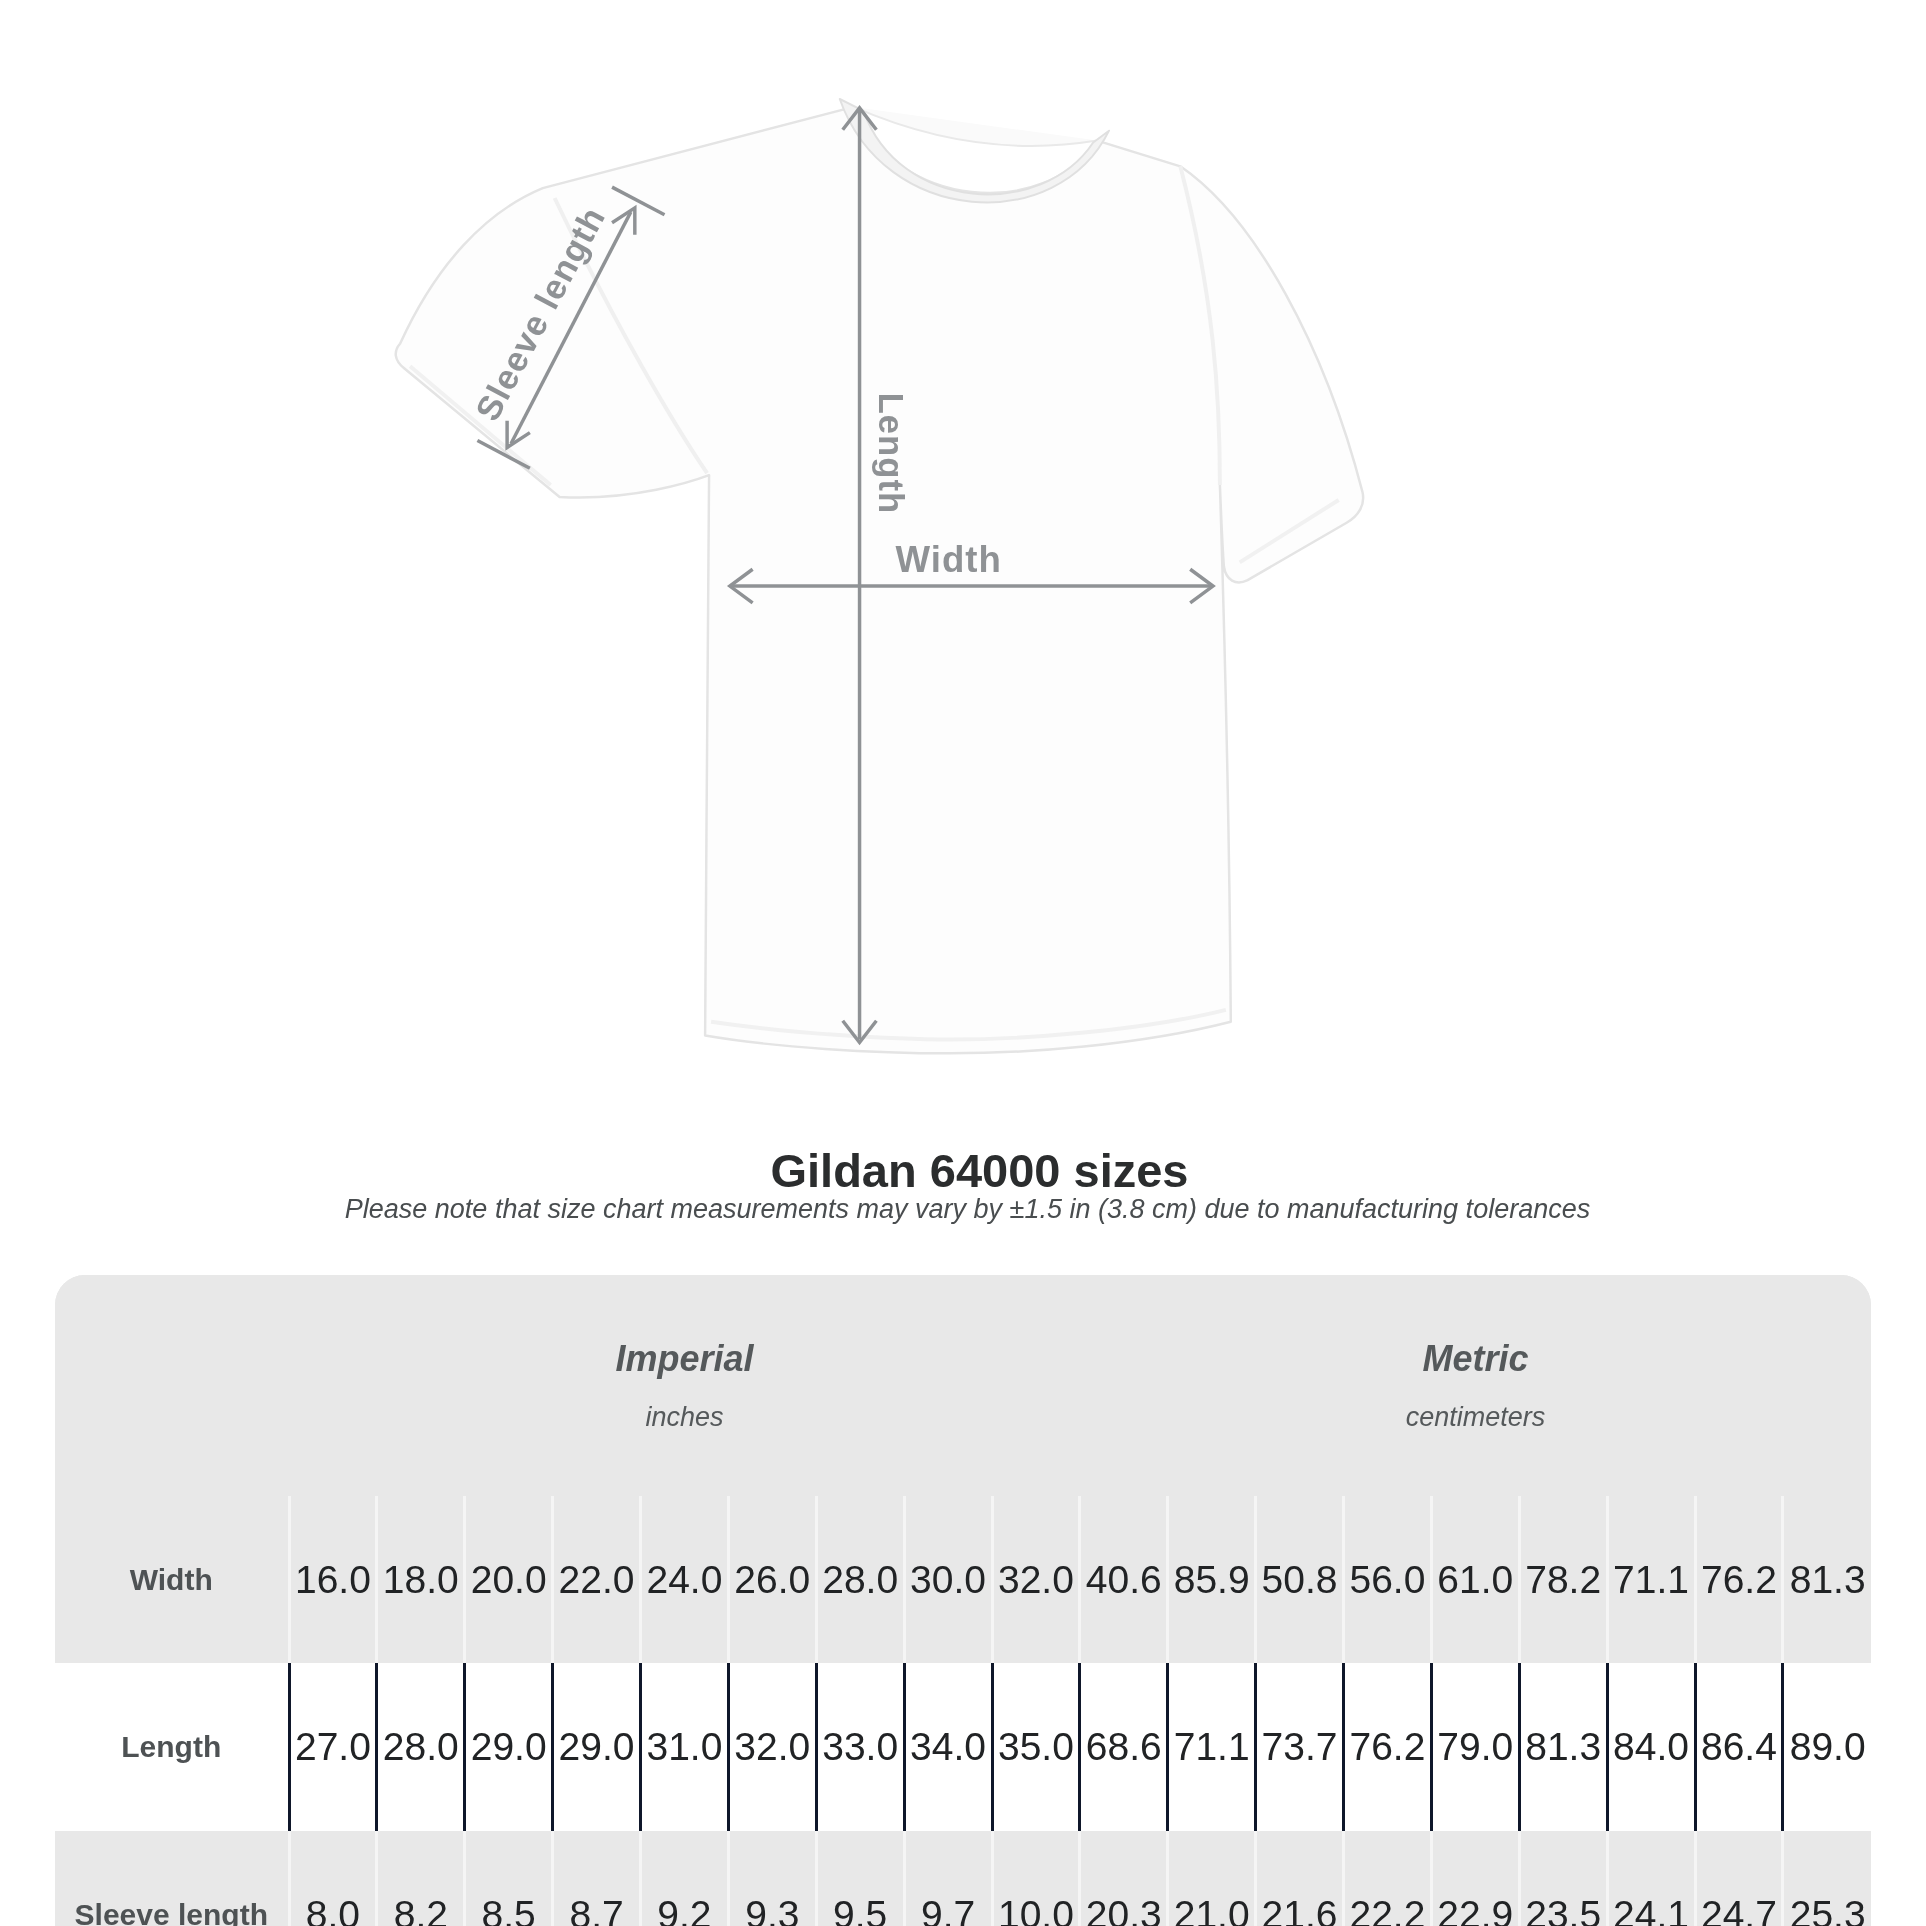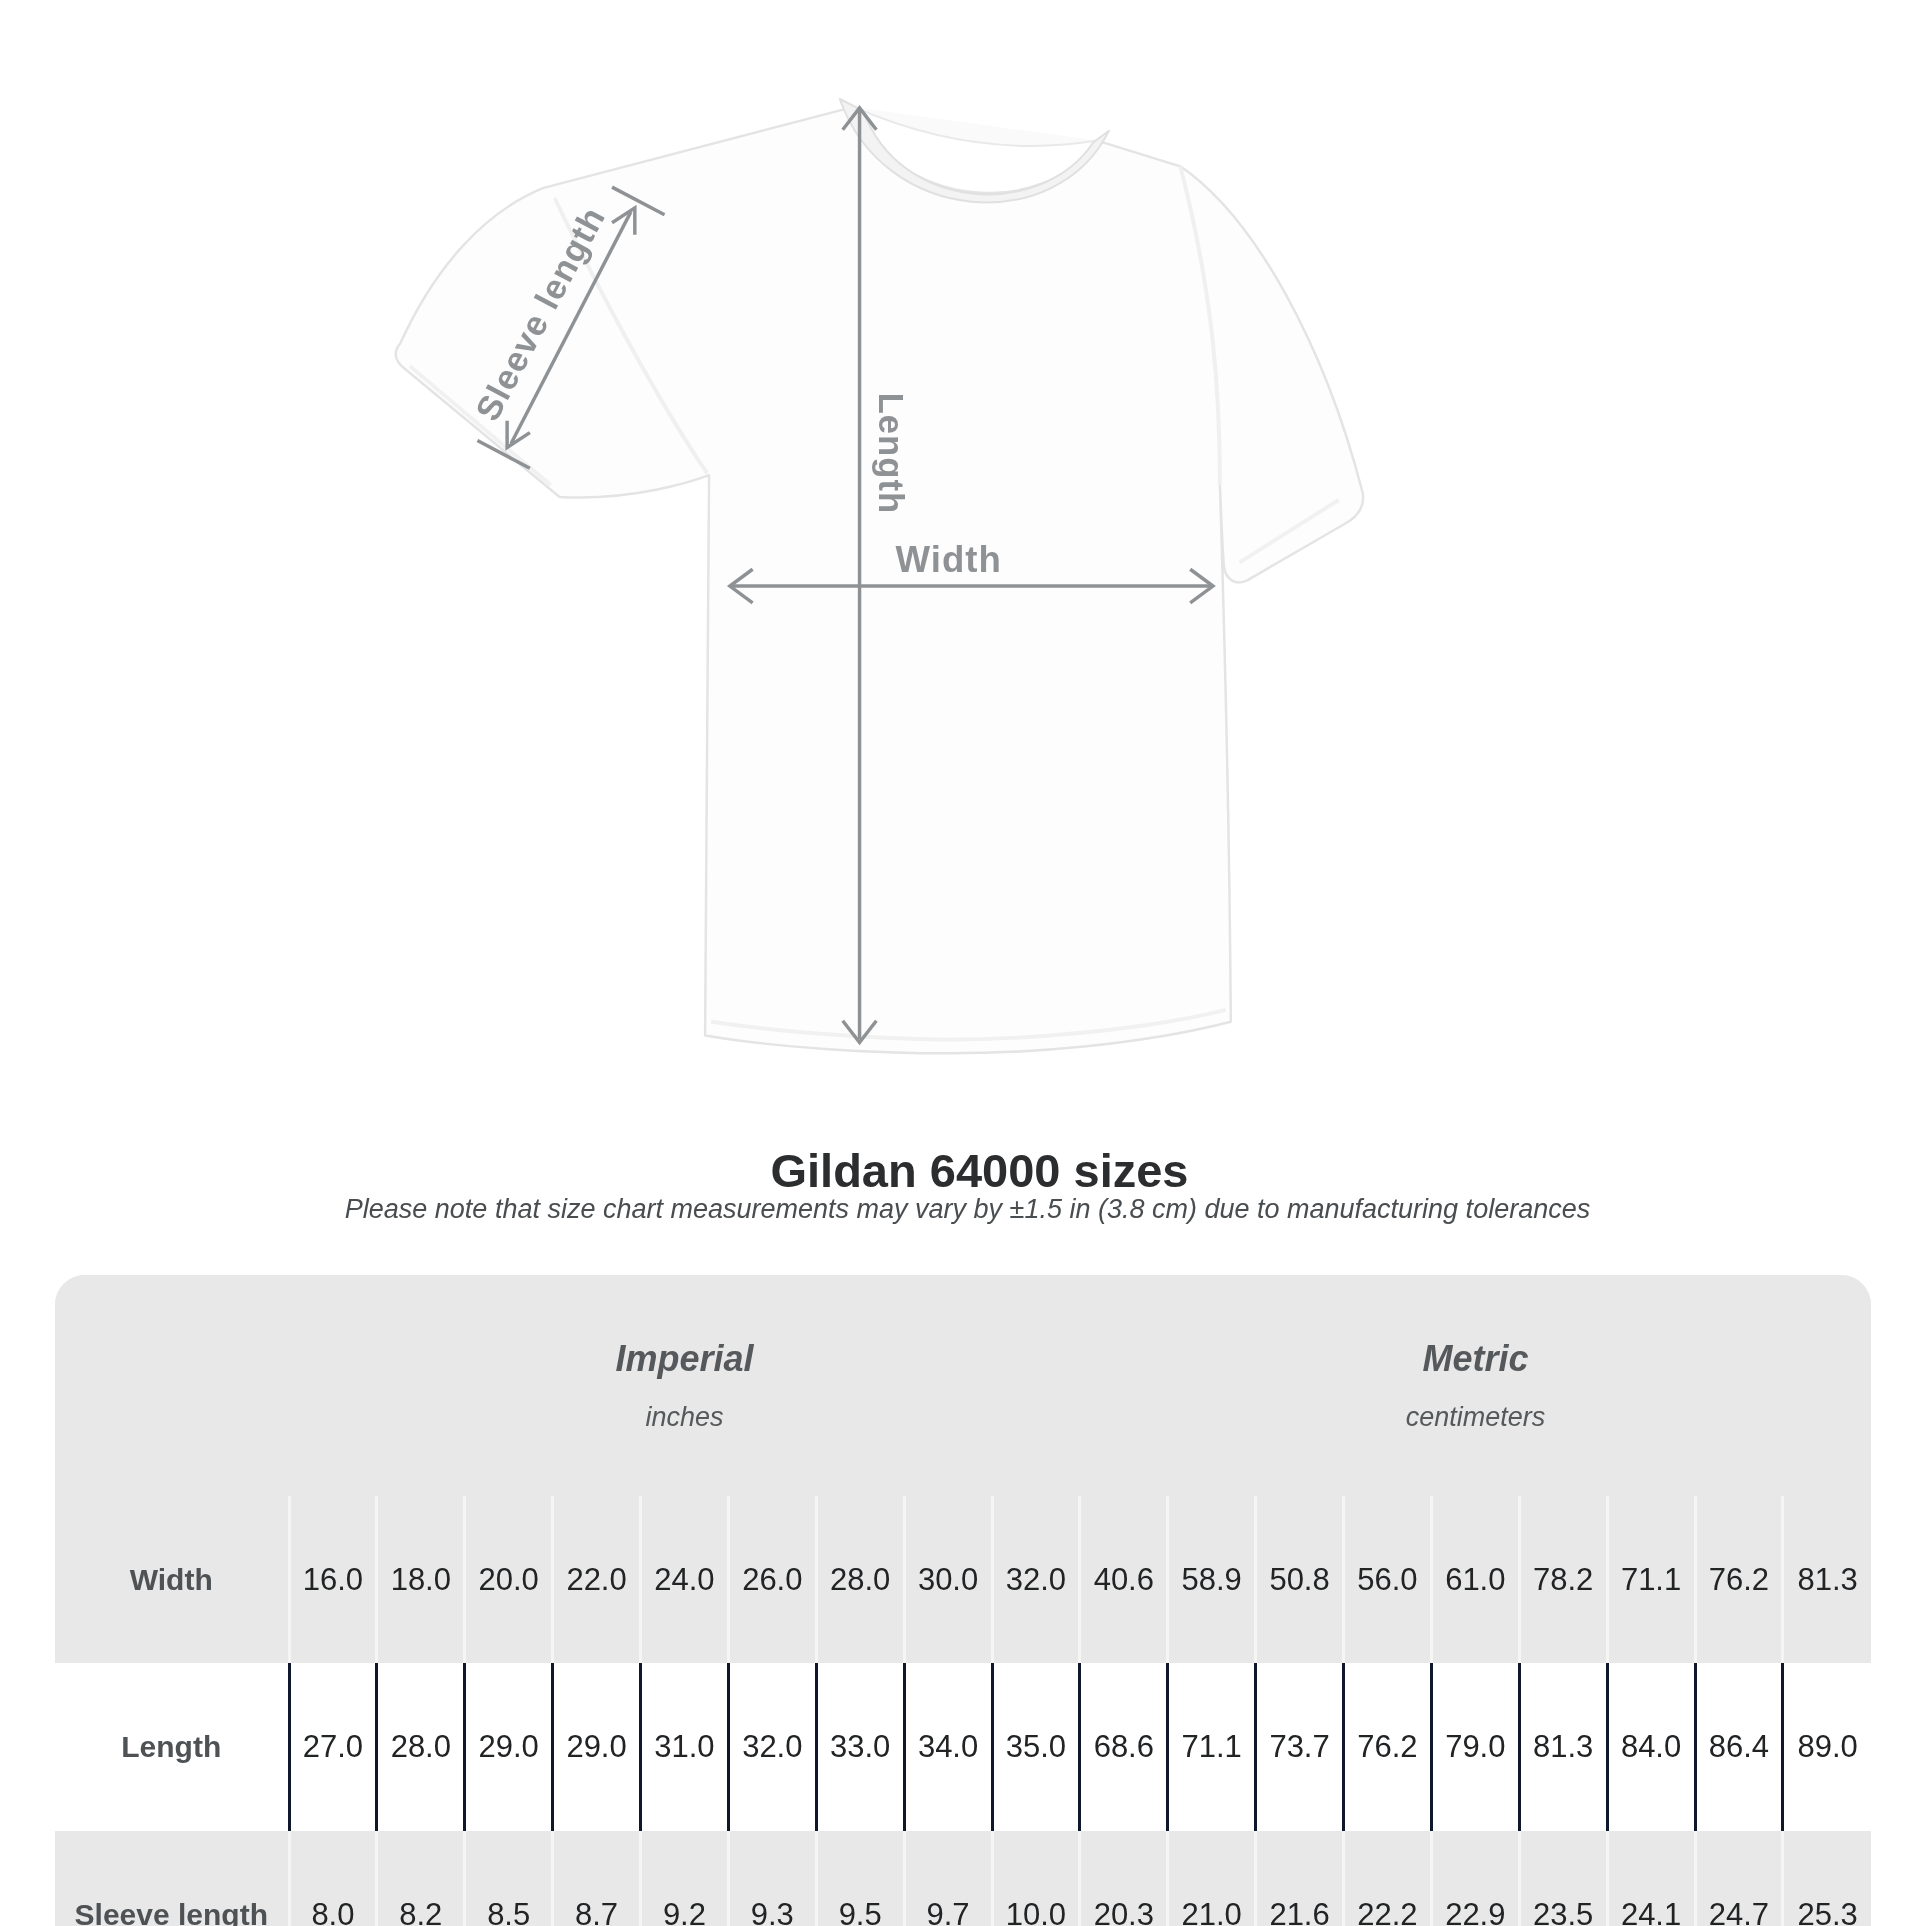--- a/index.html
+++ b/index.html
@@ -25,21 +25,21 @@
   .c-size{width:234px;}
 
   .r-group td{background:#e8e8e8;border:none;}
   .g-title{font-style:italic;font-weight:bold;font-size:36px;color:#55595b;line-height:1.15;}
   .g-sub{font-style:italic;font-size:27px;color:#55595b;margin-top:23px;}
 
   .r-head th{background:#ffffff;font-weight:bold;font-size:30px;color:#5d6163;border-left:3px solid #e8e8e8;}
   .r-head th:first-child{border-left:none;}
 
   .r-data th.row-label{font-weight:bold;font-size:30px;color:#4e5254;}
-  .r-data td.v-cell{font-weight:normal;font-size:31px;color:#212325;}
+  .r-data td.v-cell{font-weight:normal;font-size:39px;color:#212325;}
 
   .r-white th,.r-white td{background:#ffffff;border-left:3px solid #0f172a;}
   .r-gray th,.r-gray td{background:#e8e8e8;border-left:3px solid #f5f5f5;}
   .r-white th:first-child,.r-gray th:first-child{border-left:none;}
 </style>
 </head>
 <body>
 
 <div class="stage">
 
@@ -142,21 +142,21 @@
             <td class="v-cell">16.0</td>
             <td class="v-cell">18.0</td>
             <td class="v-cell">20.0</td>
             <td class="v-cell">22.0</td>
             <td class="v-cell">24.0</td>
             <td class="v-cell">26.0</td>
             <td class="v-cell">28.0</td>
             <td class="v-cell">30.0</td>
             <td class="v-cell">32.0</td>
             <td class="v-cell">40.6</td>
-            <td class="v-cell">58.9</td>
+            <td class="v-cell">85.9</td>
             <td class="v-cell">50.8</td>
             <td class="v-cell">56.0</td>
             <td class="v-cell">61.0</td>
             <td class="v-cell">78.2</td>
             <td class="v-cell">71.1</td>
             <td class="v-cell">76.2</td>
             <td class="v-cell">81.3</td>
           </tr>
           <tr class="r-data r-white" style="height:111px">
             <th class="row-label">Length</th>

